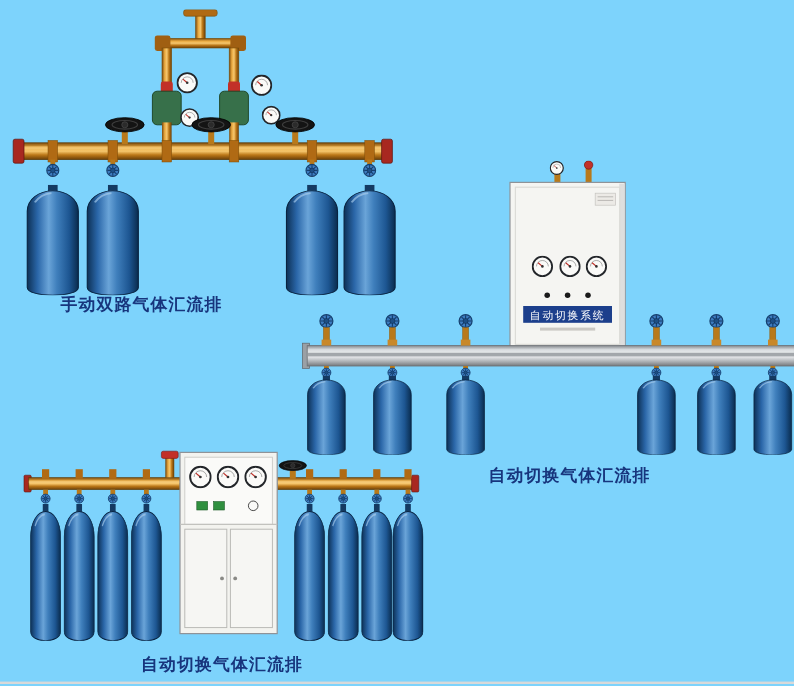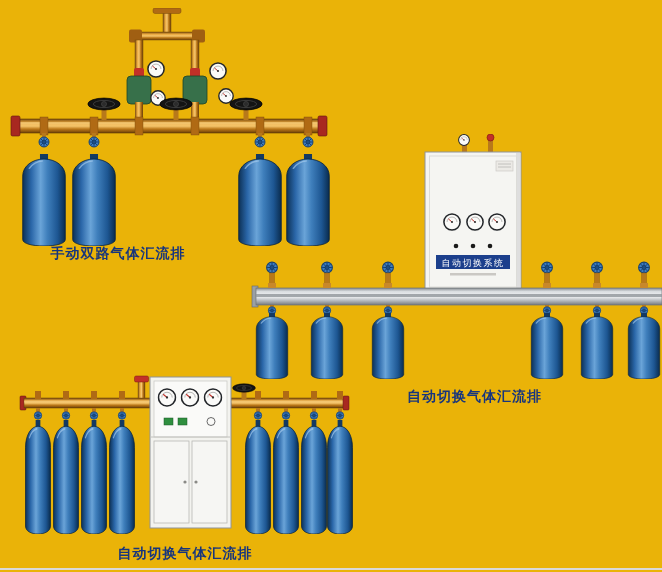--- a/index.html
+++ b/index.html
@@ -1,17 +1,17 @@
 <!DOCTYPE html>
 <html><head>
 <meta charset="utf-8">
 <style>
   * { margin:0; padding:0; box-sizing:border-box; }
   html,body { background:#ffffff; font-family:"Liberation Sans", sans-serif; }
-  .stage { position:relative; width:662px; height:572px; background:#eab308; overflow:hidden; }
+  .stage { position:relative; width:662px; height:572px; background:#7dd3fc; overflow:hidden; }
   .fig { position:absolute; display:block; }
   .caption {
     position:absolute; color:#17357d; font-weight:bold; font-size:14px;
     letter-spacing:1px; text-align:center; white-space:nowrap;
     font-family:"Liberation Sans", sans-serif;
   }
   .bottom-rule { position:absolute; left:0; top:568px; width:662px; height:2px; background:#d9d9d9; }
 </style>
 </head>
 <body>

